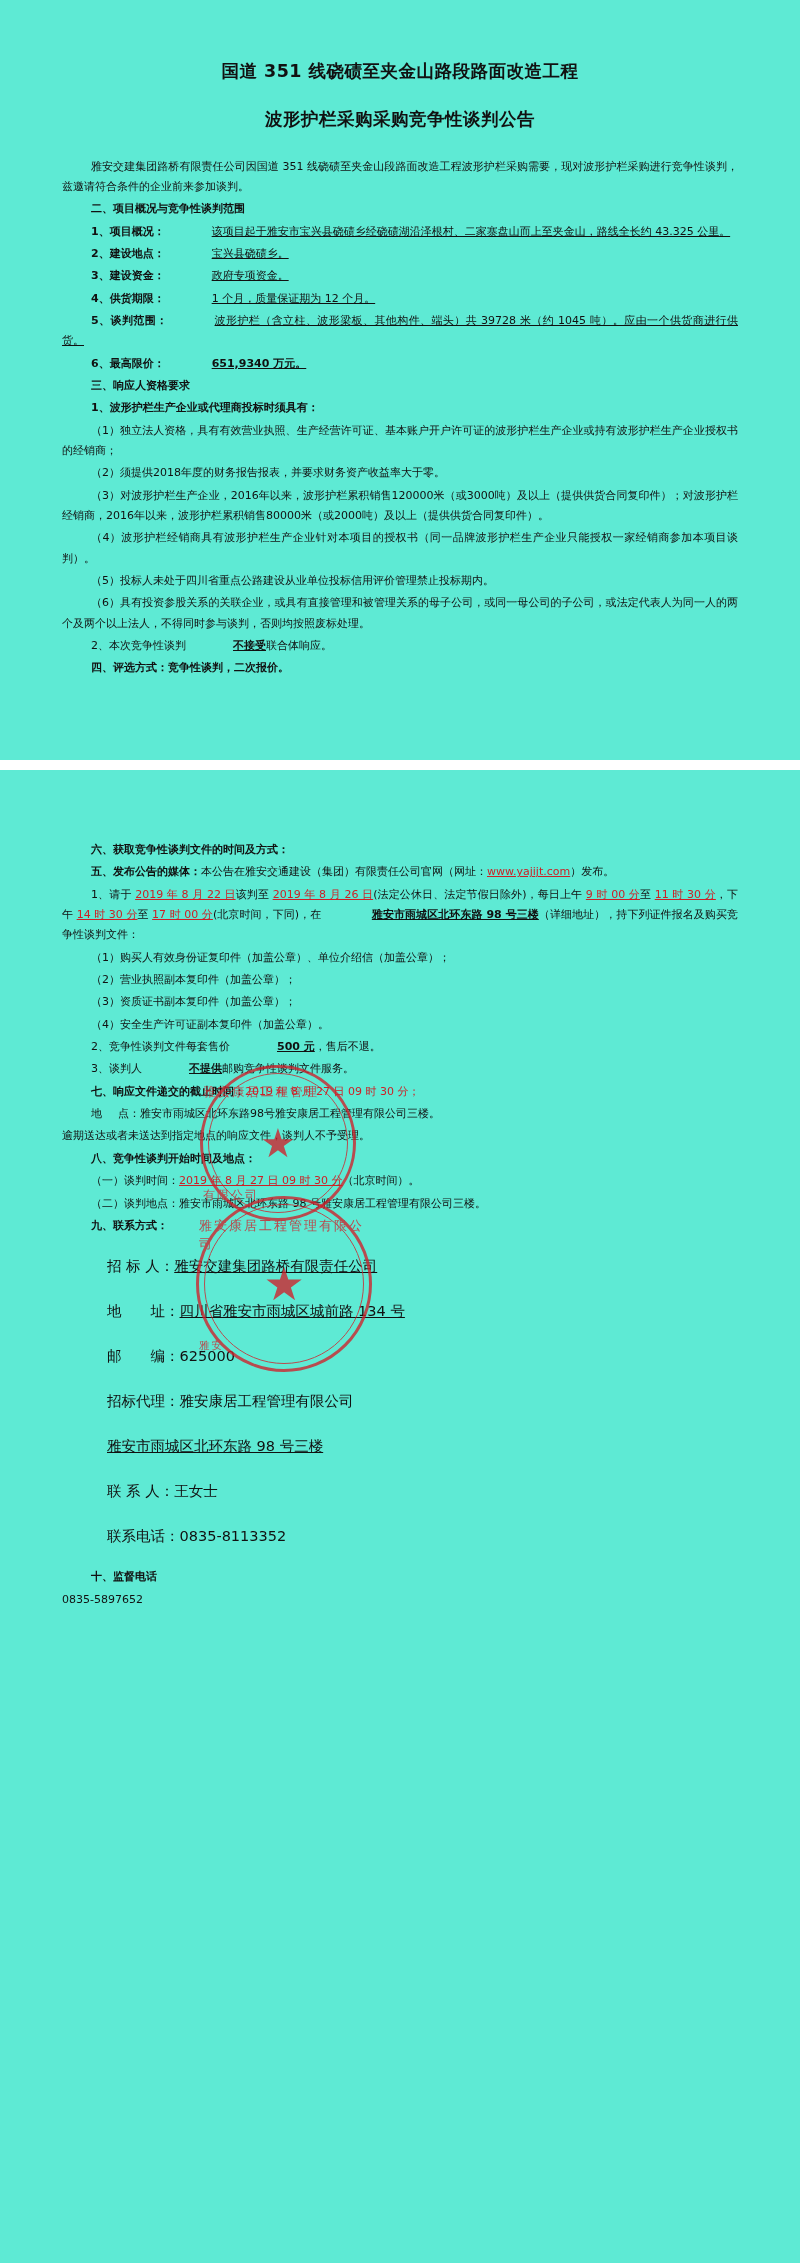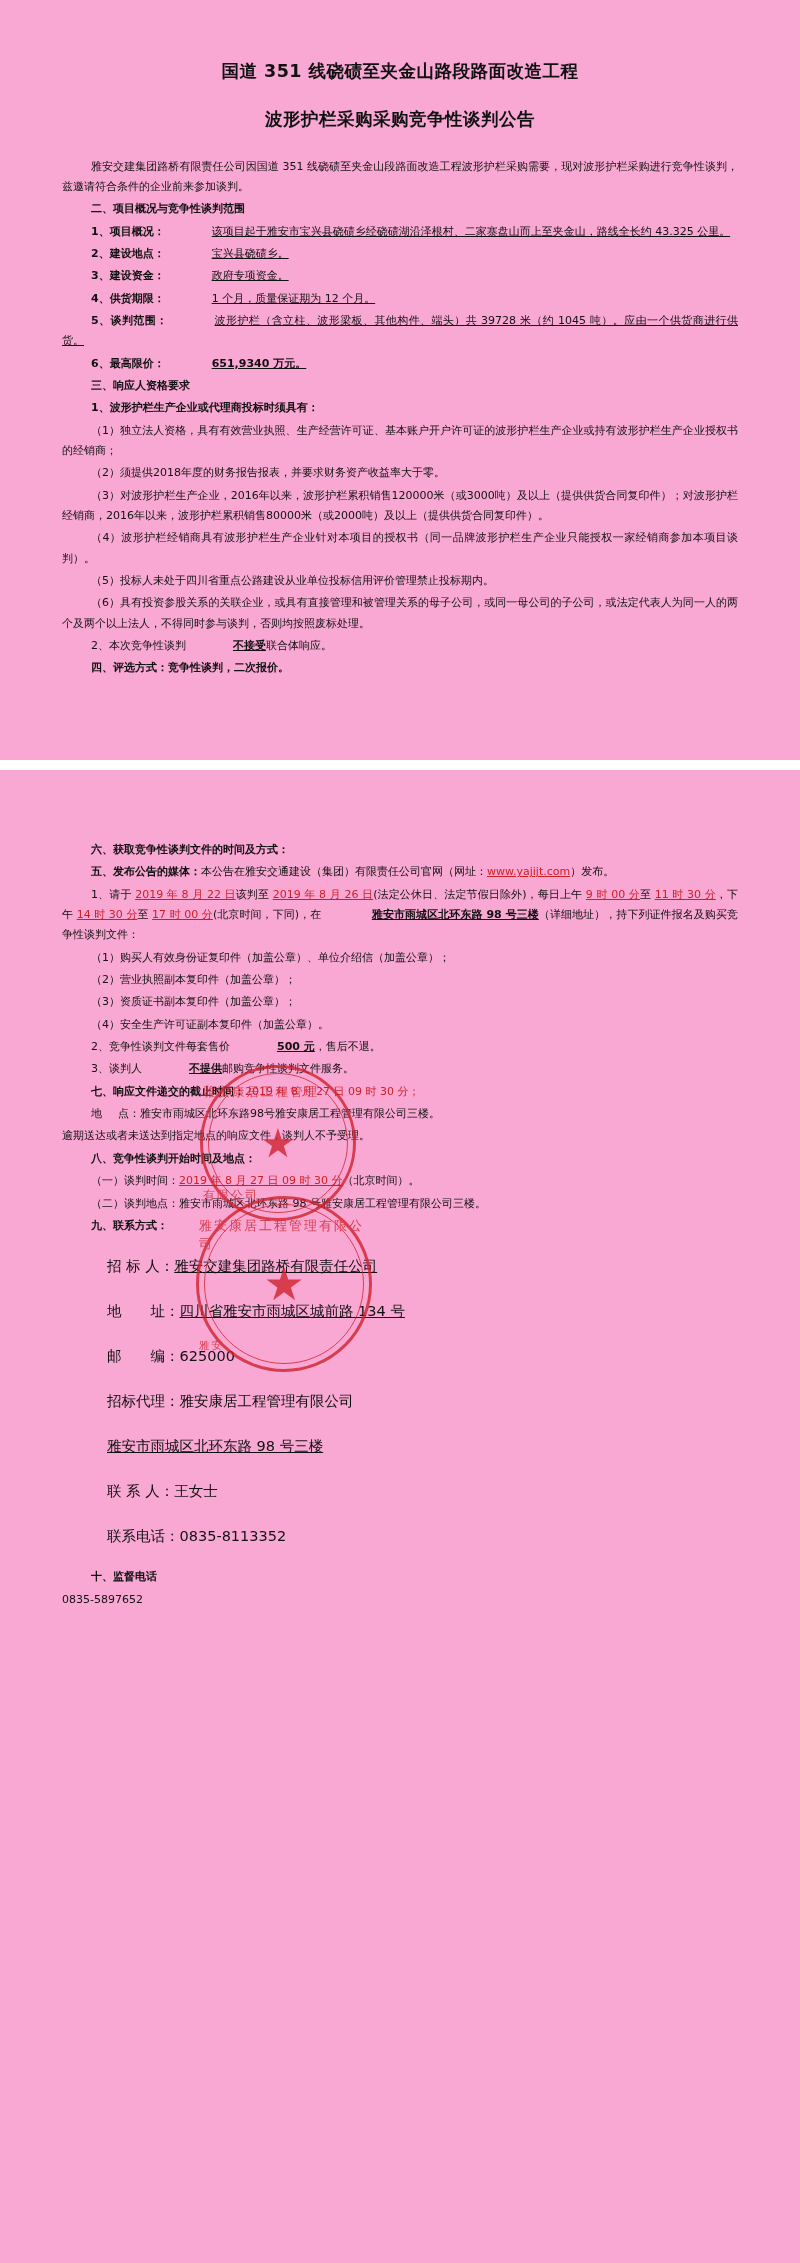--- a/index.html
+++ b/index.html
@@ -12,21 +12,21 @@
     font-family: "DejaVu Sans", "Liberation Sans", sans-serif;
     color: #111111;
   }
   .page {
     position: relative;
     width: 800px;
   }
   .sheet {
     position: relative;
     width: 800px;
-    background: #f9a8d4;
+    background: #5eead4;
     box-sizing: border-box;
     padding: 0 62px;
   }
   .sheet-1 { padding-top: 58px; padding-bottom: 36px; height: 760px; }
   .gap { height: 10px; background: #ffffff; }
   .sheet-2 { padding-top: 70px; padding-bottom: 60px; height: 1493px; }
 
   h1.doc-title {
     font-size: 17.5px;
     font-weight: bold;

